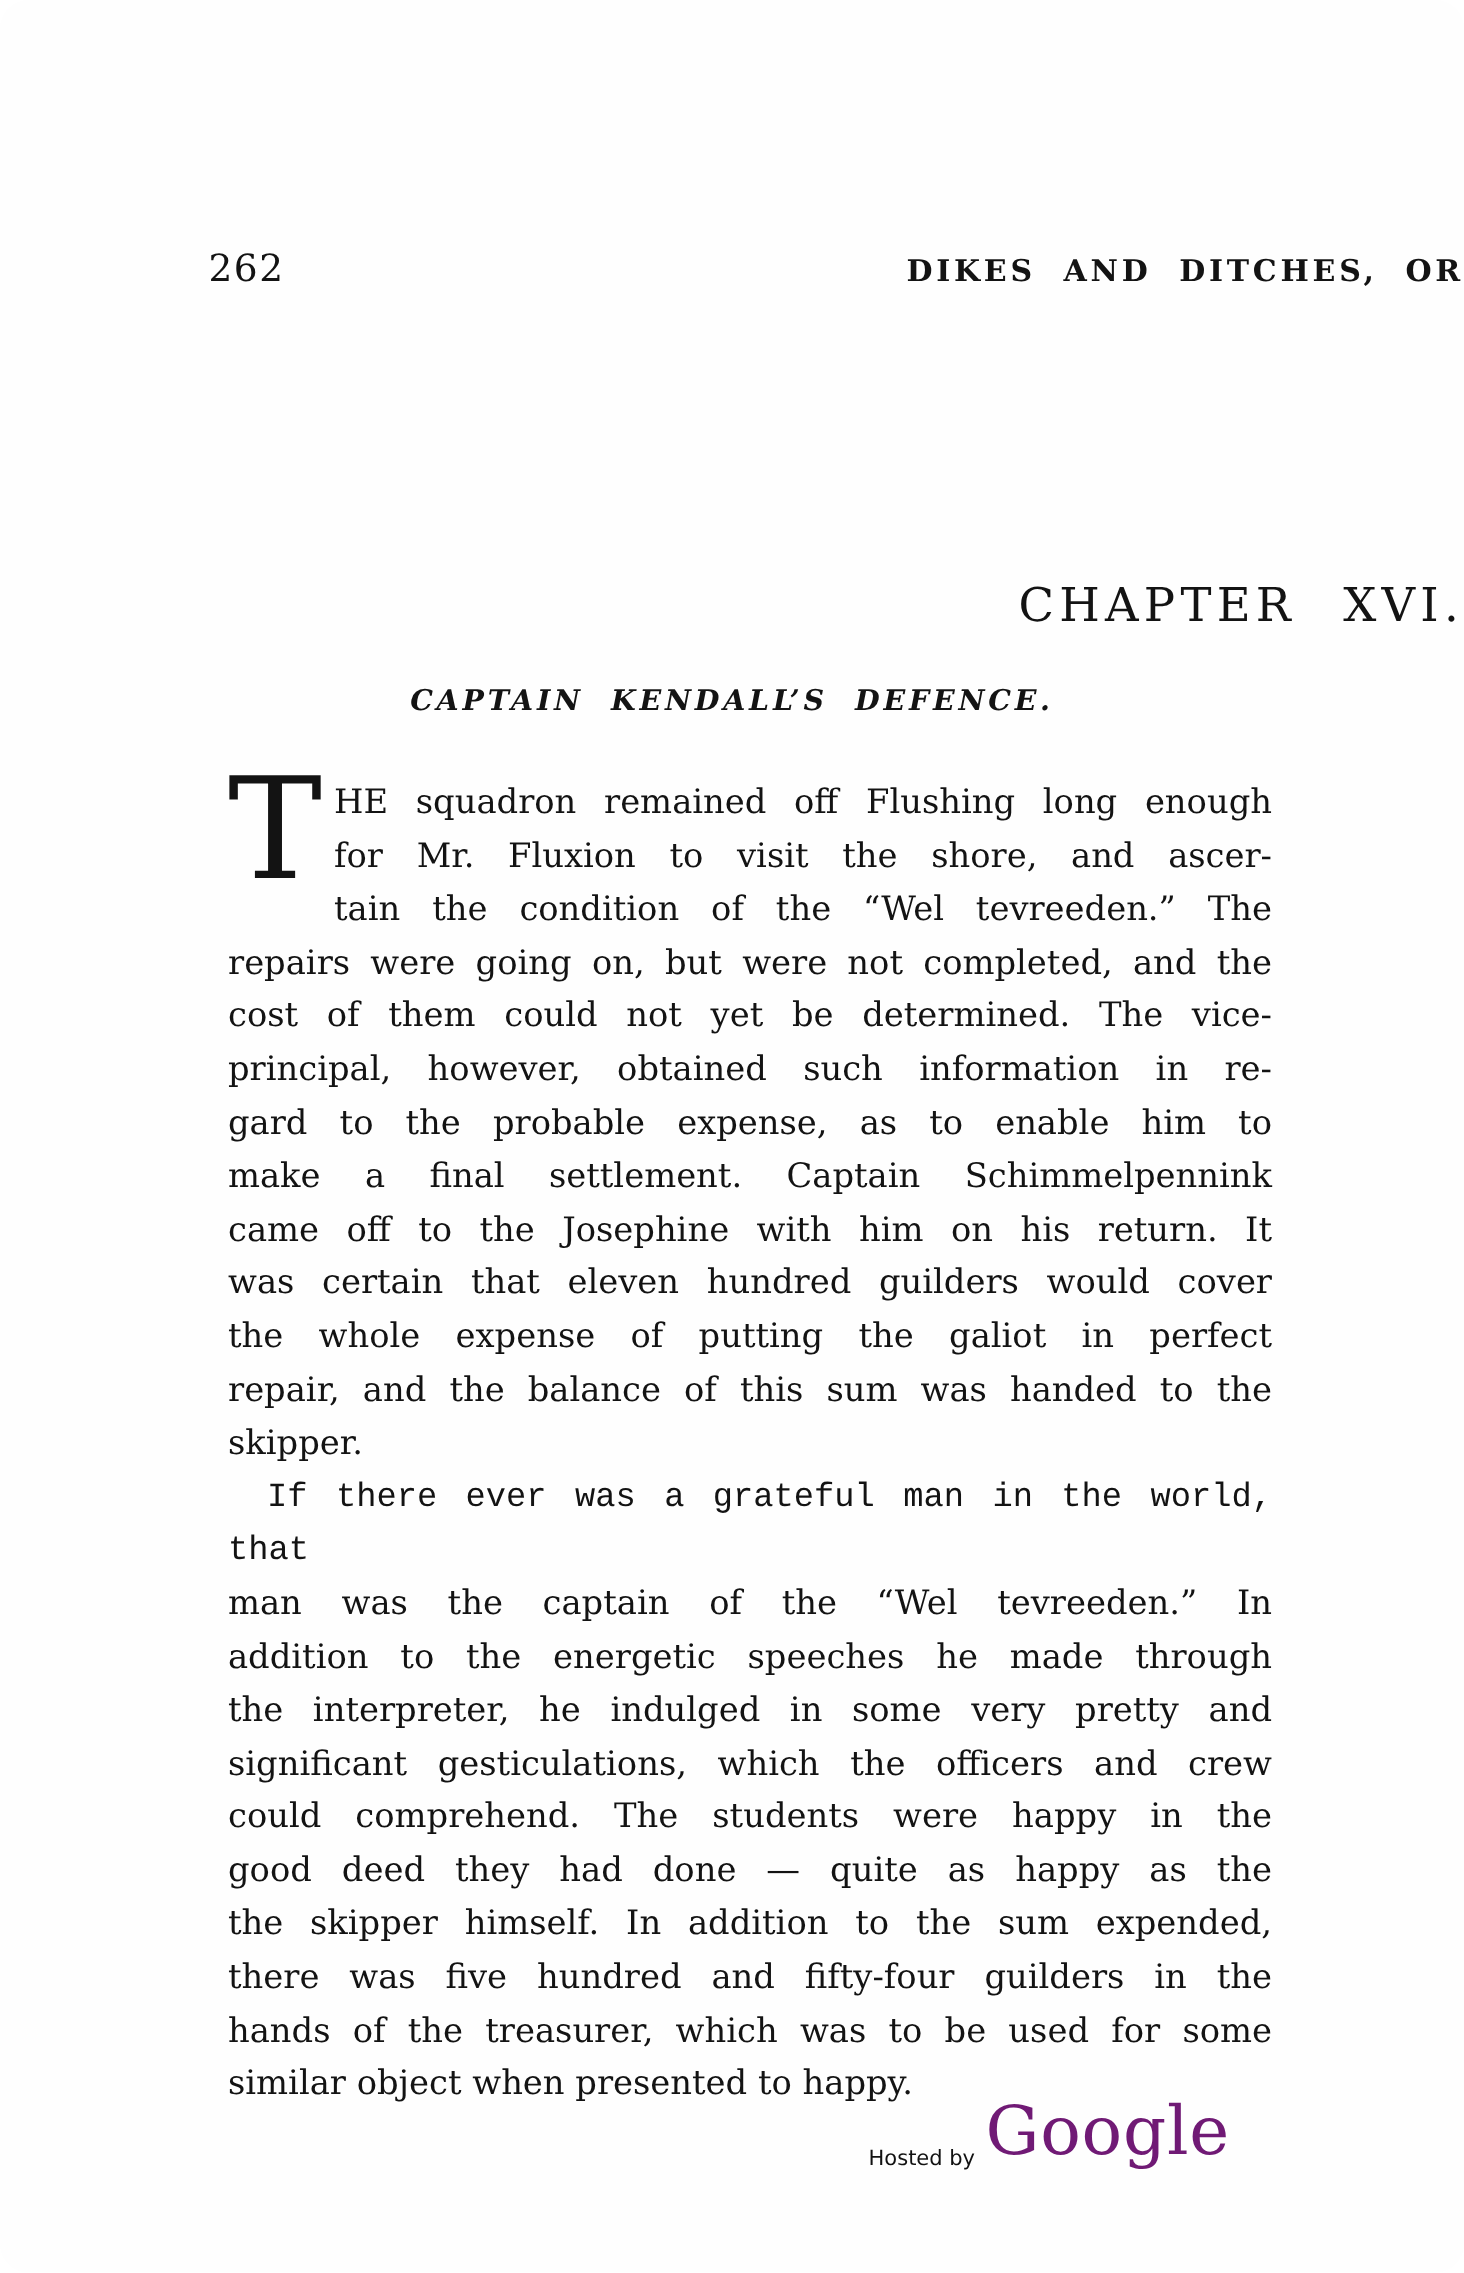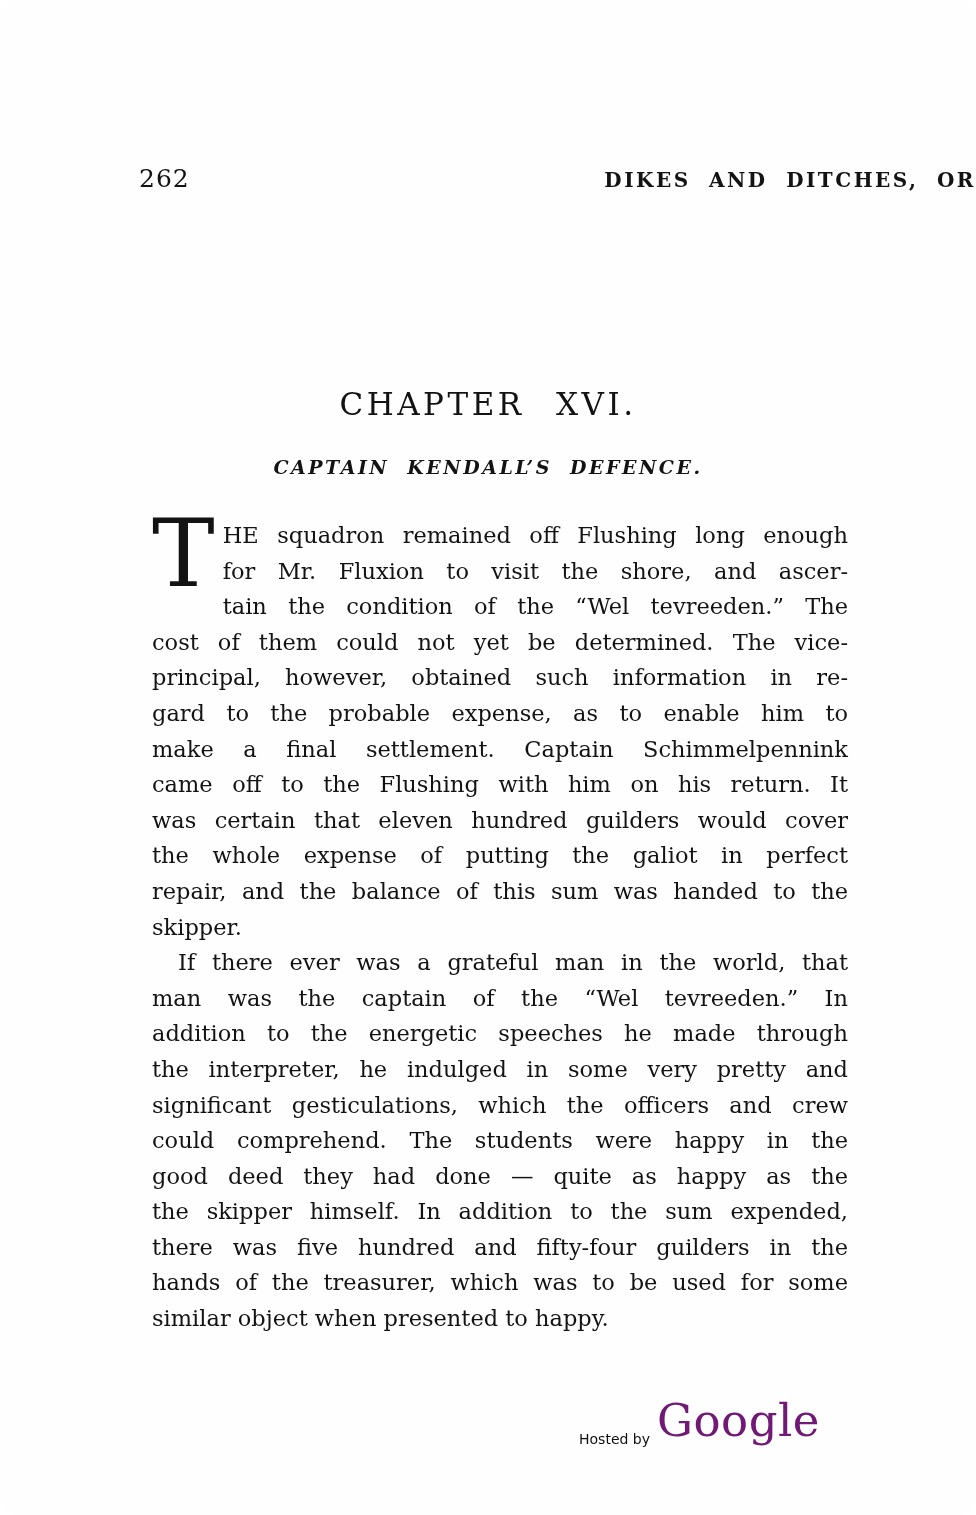--- a/index.html
+++ b/index.html
@@ -33,21 +33,21 @@
     font-size: 20px;
     font-weight: bold;
     letter-spacing: 2.5px;
     word-spacing: 9px;
   }
   .chapter-title {
     position: absolute;
     top: 386px;
     left: 0;
     width: 100%;
-    text-align: center;
+    text-align: right;
     font-size: 31px;
     letter-spacing: 3.5px;
     word-spacing: 18px;
   }
   .chapter-subtitle {
     position: absolute;
     top: 456px;
     left: 0;
     width: 100%;
     text-align: center;
@@ -79,20 +79,21 @@
     white-space: normal;
   }
   .tline.tline-last {
     text-align-last: left;
   }
   .para1 .lines .tline:nth-child(2) {
     padding-left: 16px;
   }
   .para2 .lines .tline:first-child {
     text-indent: 26px;
+    font-family: Liberation Mono, monospace;
   }
   .footer {
     position: absolute;
     top: 1394px;
     left: 0;
     width: 100%;
     display: flex;
     justify-content: flex-end;
     align-items: flex-end;
     gap: 7px;
@@ -125,25 +126,26 @@
   <div class="chapter-subtitle">CAPTAIN KENDALL’S DEFENCE.</div>
 
   <div class="body-text">
 
     <div class="para para1">
       <span class="dropcap">T</span>
       <div class="lines">
           <div class="tline">HE squadron remained off Flushing long enough</div>
           <div class="tline">for Mr. Fluxion to visit the shore, and ascer-</div>
           <div class="tline">tain the condition of the “Wel tevreeden.” The</div>
+          <div class="tline">repairs were going on, but were not completed, and the</div>
           <div class="tline">cost of them could not yet be determined. The vice-</div>
           <div class="tline">principal, however, obtained such information in re-</div>
           <div class="tline">gard to the probable expense, as to enable him to</div>
           <div class="tline">make a final settlement. Captain Schimmelpennink</div>
-          <div class="tline">came off to the Flushing with him on his return. It</div>
+          <div class="tline">came off to the Josephine with him on his return. It</div>
           <div class="tline">was certain that eleven hundred guilders would cover</div>
           <div class="tline">the whole expense of putting the galiot in perfect</div>
           <div class="tline">repair, and the balance of this sum was handed to the</div>
           <div class="tline tline-last">skipper.</div>
         </div>
     </div>
 
     <div class="para para2">
       <div class="lines">
           <div class="tline">If there ever was a grateful man in the world, that</div>

